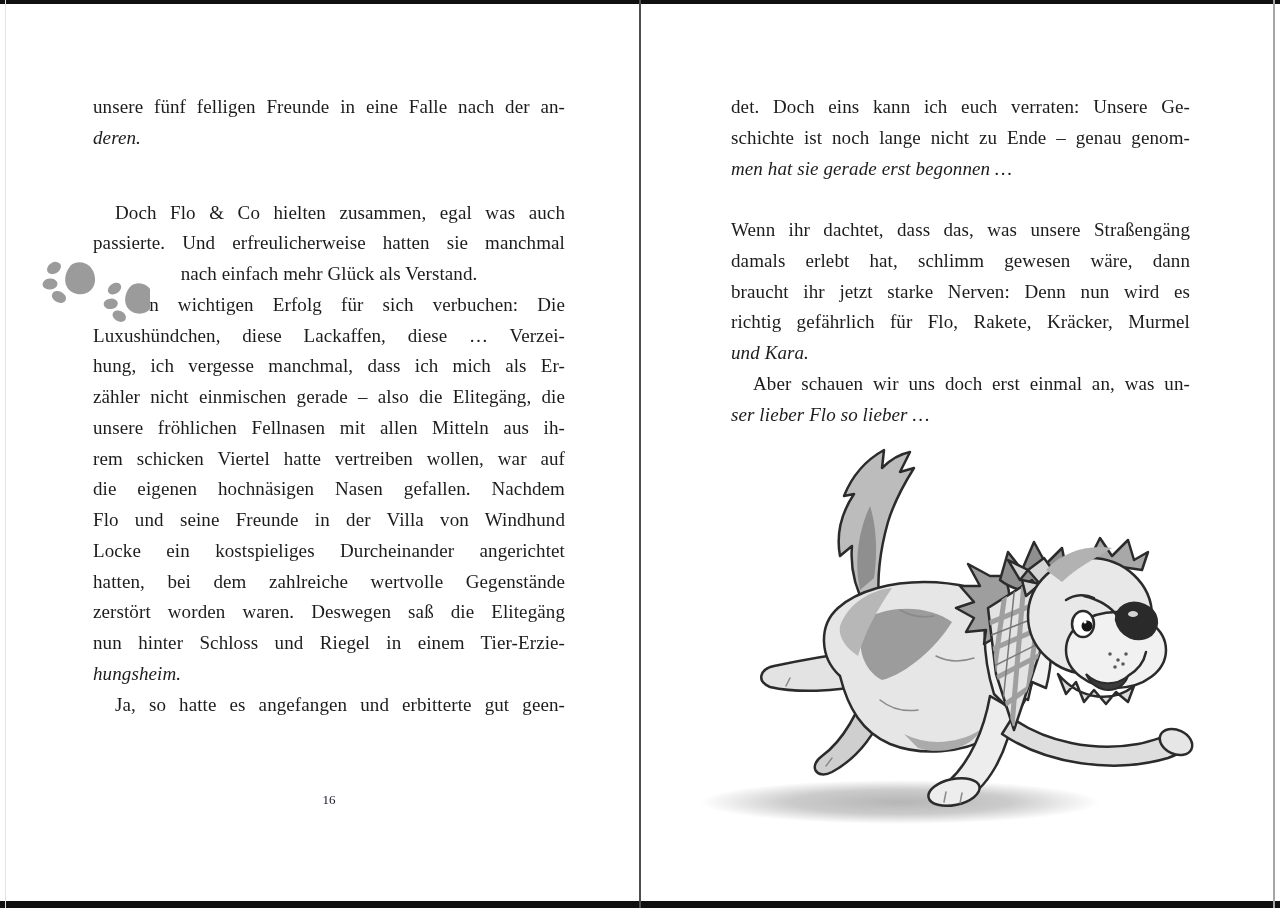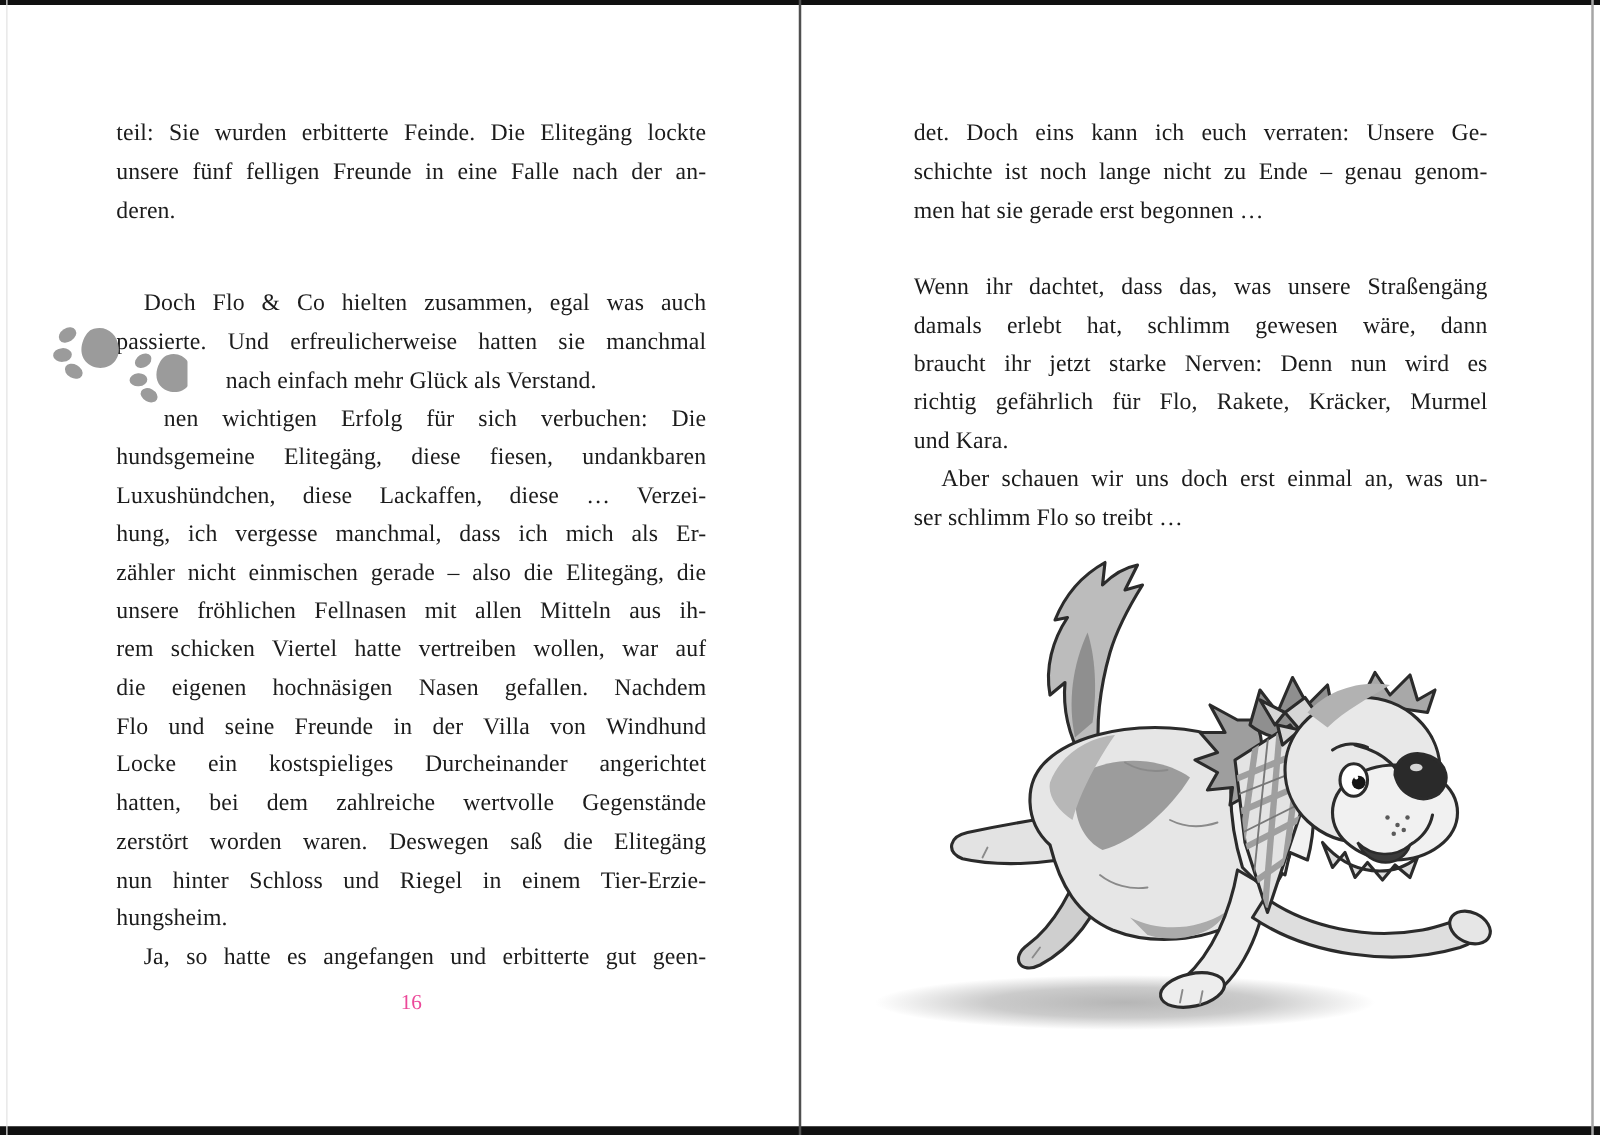--- a/index.html
+++ b/index.html
@@ -15,49 +15,47 @@
   #right-edge{left:1273px;top:0;width:2px;height:908px;background:#a6a6a6;}
   #left-edge{left:5px;top:0;width:1px;height:908px;background:#e4e4e4;}
 
   .page-text{
     position:absolute;color:#1c1c1c;font-size:19px;line-height:30.75px;
     letter-spacing:0.1px;
   }
   .line{height:30.75px;overflow:hidden;}
   .line.j{text-align:justify;text-align-last:justify;}
   .line.c{text-align:center;}
-  .line.l{text-align:left;}
+  .line.l{text-align:left;font-style:italic;}
   #page-number{
     position:absolute;left:93px;top:792px;width:472px;text-align:center;
-    color:#ec4899;font-size:17px;
+    color:#0f172a;font-size:13px;
   }
   #paw-prints{position:absolute;left:25px;top:253px;width:125px;height:85px;}
   #dog-illustration{position:absolute;left:690px;top:440px;width:560px;height:400px;}
   .ol{stroke:#2b2b2b;stroke-width:2.5;stroke-linejoin:round;stroke-linecap:round;}
   .thin{stroke:#8a8a8a;stroke-width:1.5;fill:none;stroke-linecap:round;}
 </style>
 </head>
 <body>
 
 <div class="edge" id="top-bar"></div>
 <div class="edge" id="bottom-bar"></div>
 <div class="edge" id="left-edge"></div>
 <div class="edge" id="right-edge"></div>
 <div class="edge" id="spine"></div>
 
 <div>
   <div class="page-text" style="left:93px;top:92px;width:472px;">
-      <div class="line j">teil: Sie wurden erbitterte Feinde. Die Elitegäng lockte</div>
       <div class="line j">unsere fünf felligen Freunde in eine Falle nach der an-</div>
       <div class="line l">deren.</div>
       <div class="line j" style="text-indent: 22px; margin-top: 44px;">Doch Flo &amp; Co hielten zusammen, egal was auch</div>
       <div class="line j">passierte. Und erfreulicherweise hatten sie manchmal</div>
       <div class="line c">nach einfach mehr Glück als Verstand.</div>
       <div class="line j" style="margin-left: 38px;">nen wichtigen Erfolg für sich verbuchen: Die</div>
-      <div class="line j">hundsgemeine Elitegäng, diese fiesen, undankbaren</div>
       <div class="line j">Luxushündchen, diese Lackaffen, diese … Verzei-</div>
       <div class="line j">hung, ich vergesse manchmal, dass ich mich als Er-</div>
       <div class="line j">zähler nicht einmischen gerade – also die Elitegäng, die</div>
       <div class="line j">unsere fröhlichen Fellnasen mit allen Mitteln aus ih-</div>
       <div class="line j">rem schicken Viertel hatte vertreiben wollen, war auf</div>
       <div class="line j">die eigenen hochnäsigen Nasen gefallen. Nachdem</div>
       <div class="line j">Flo und seine Freunde in der Villa von Windhund</div>
       <div class="line j">Locke ein kostspieliges Durcheinander angerichtet</div>
       <div class="line j">hatten, bei dem zahlreiche wertvolle Gegenstände</div>
       <div class="line j">zerstört worden waren. Deswegen saß die Elitegäng</div>
@@ -87,21 +85,21 @@
       <div class="line j">det. Doch eins kann ich euch verraten: Unsere Ge-</div>
       <div class="line j">schichte ist noch lange nicht zu Ende – genau genom-</div>
       <div class="line l">men hat sie gerade erst begonnen …</div>
       <div class="line l">&nbsp;</div>
       <div class="line j">Wenn ihr dachtet, dass das, was unsere Straßengäng</div>
       <div class="line j">damals erlebt hat, schlimm gewesen wäre, dann</div>
       <div class="line j">braucht ihr jetzt starke Nerven: Denn nun wird es</div>
       <div class="line j">richtig gefährlich für Flo, Rakete, Kräcker, Murmel</div>
       <div class="line l">und Kara.</div>
       <div class="line j" style="text-indent: 22px;">Aber schauen wir uns doch erst einmal an, was un-</div>
-      <div class="line l">ser schlimm Flo so treibt …</div>
+      <div class="line l">ser lieber Flo so lieber …</div>
     </div>
 
   <svg id="dog-illustration" viewBox="0 0 560 400" xmlns="http://www.w3.org/2000/svg">
     <defs>
       <radialGradient id="sg" cx="50%" cy="50%" r="50%">
         <stop offset="0%" stop-color="#a9a9a9"></stop>
         <stop offset="55%" stop-color="#c2c2c2"></stop>
         <stop offset="100%" stop-color="#c2c2c2" stop-opacity="0"></stop>
       </radialGradient>
       <clipPath id="kc">

